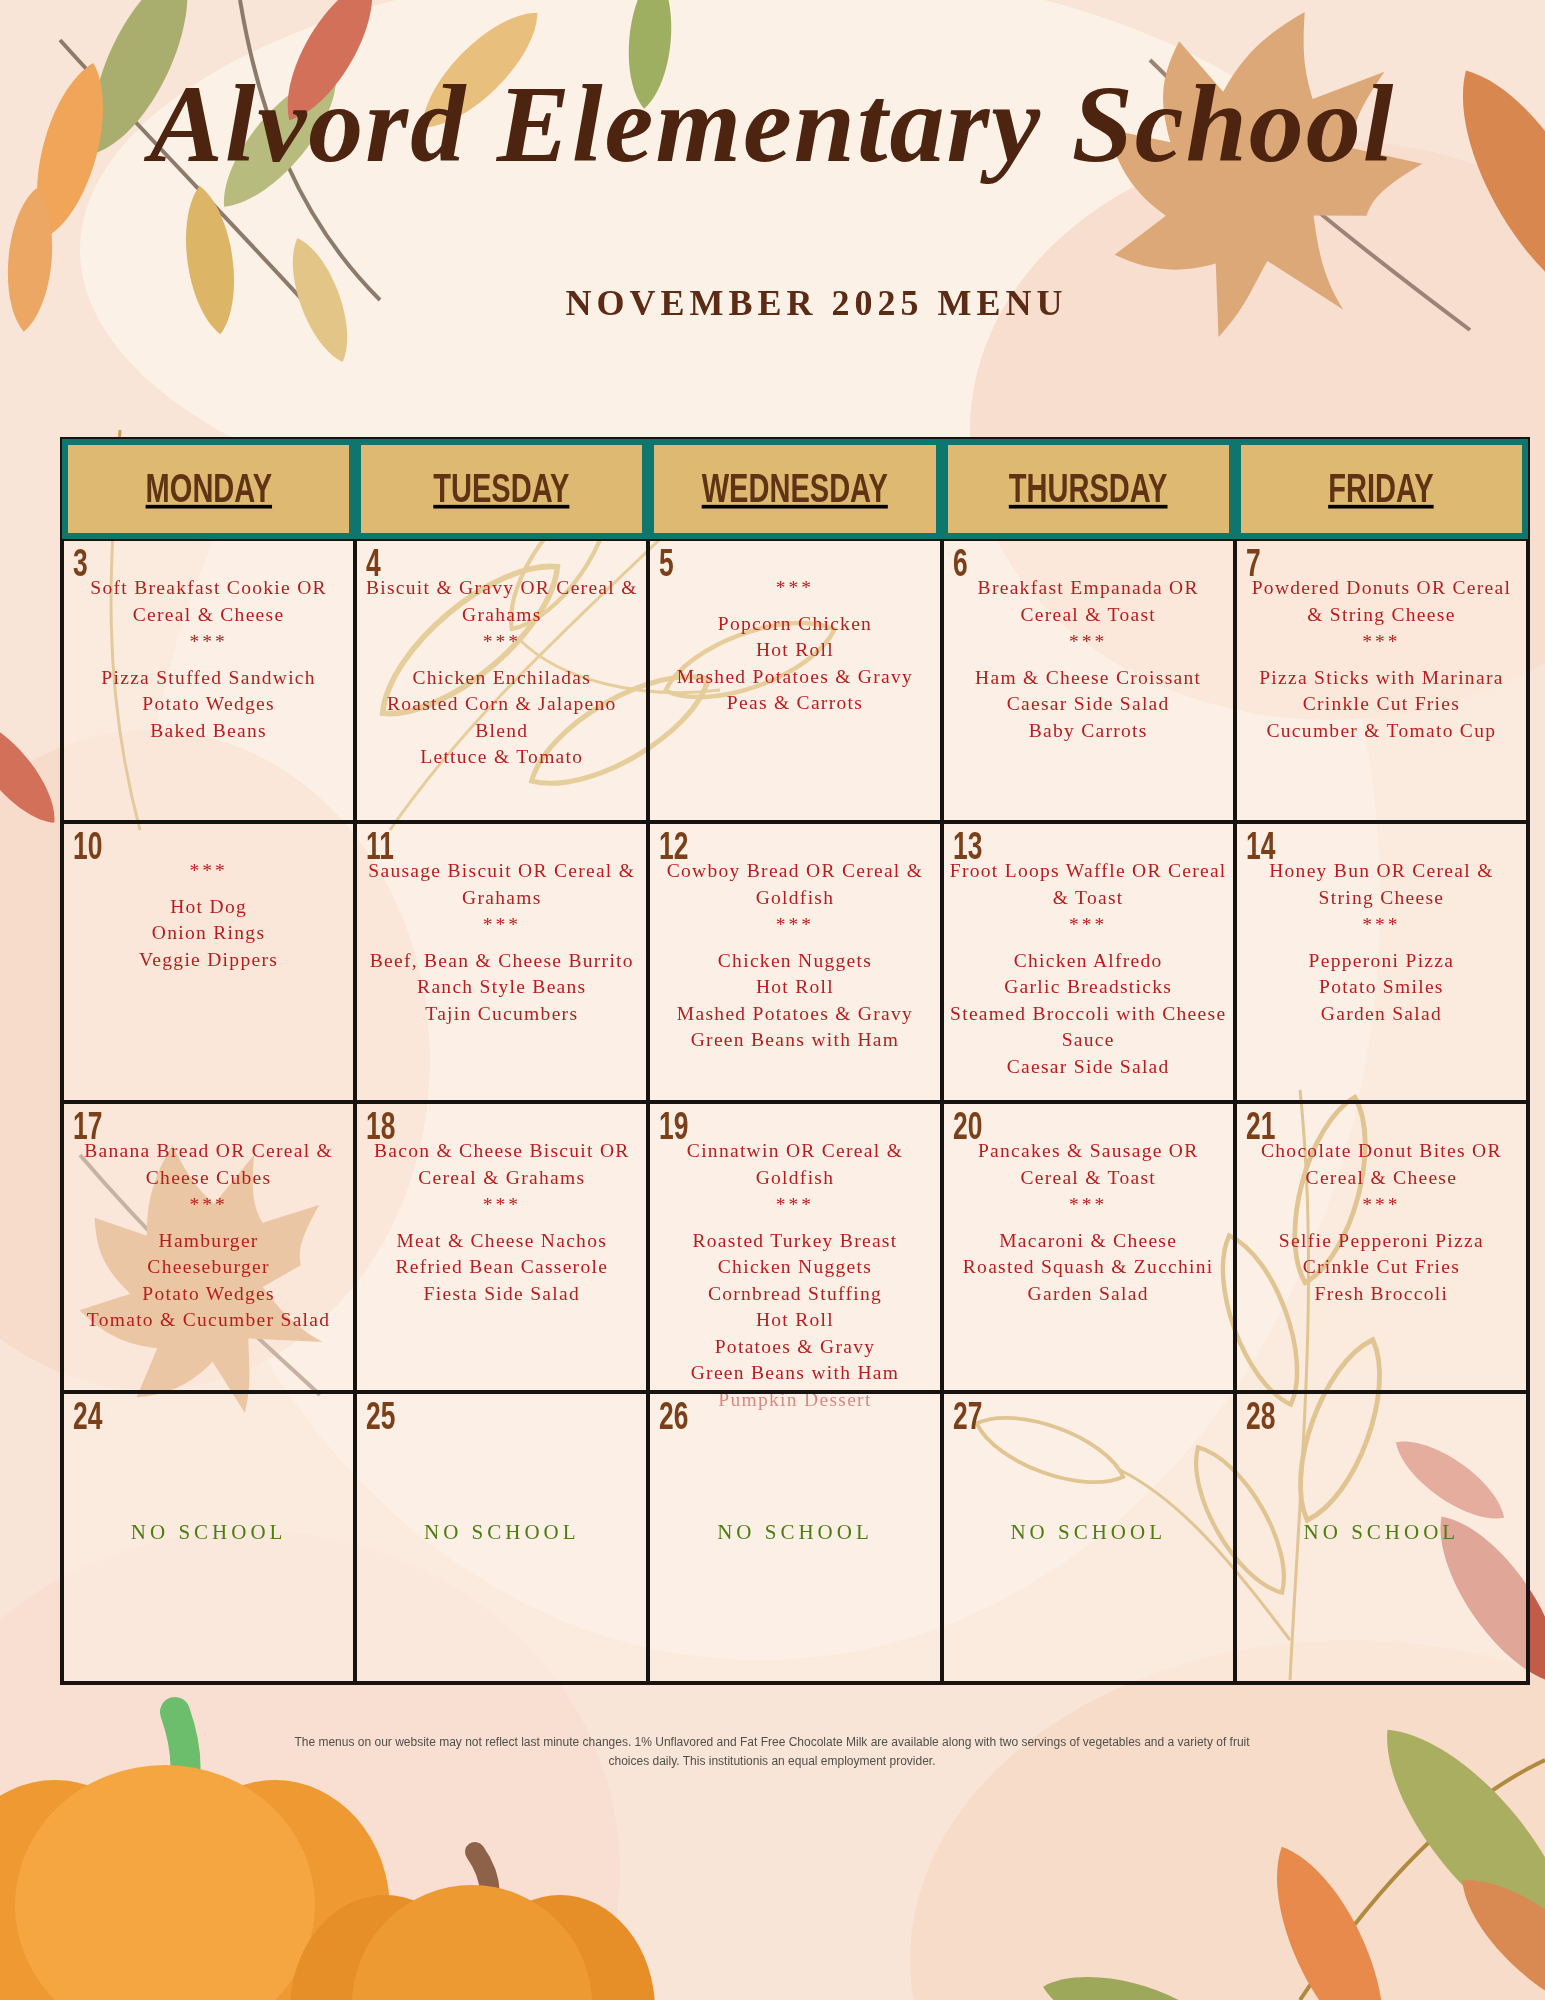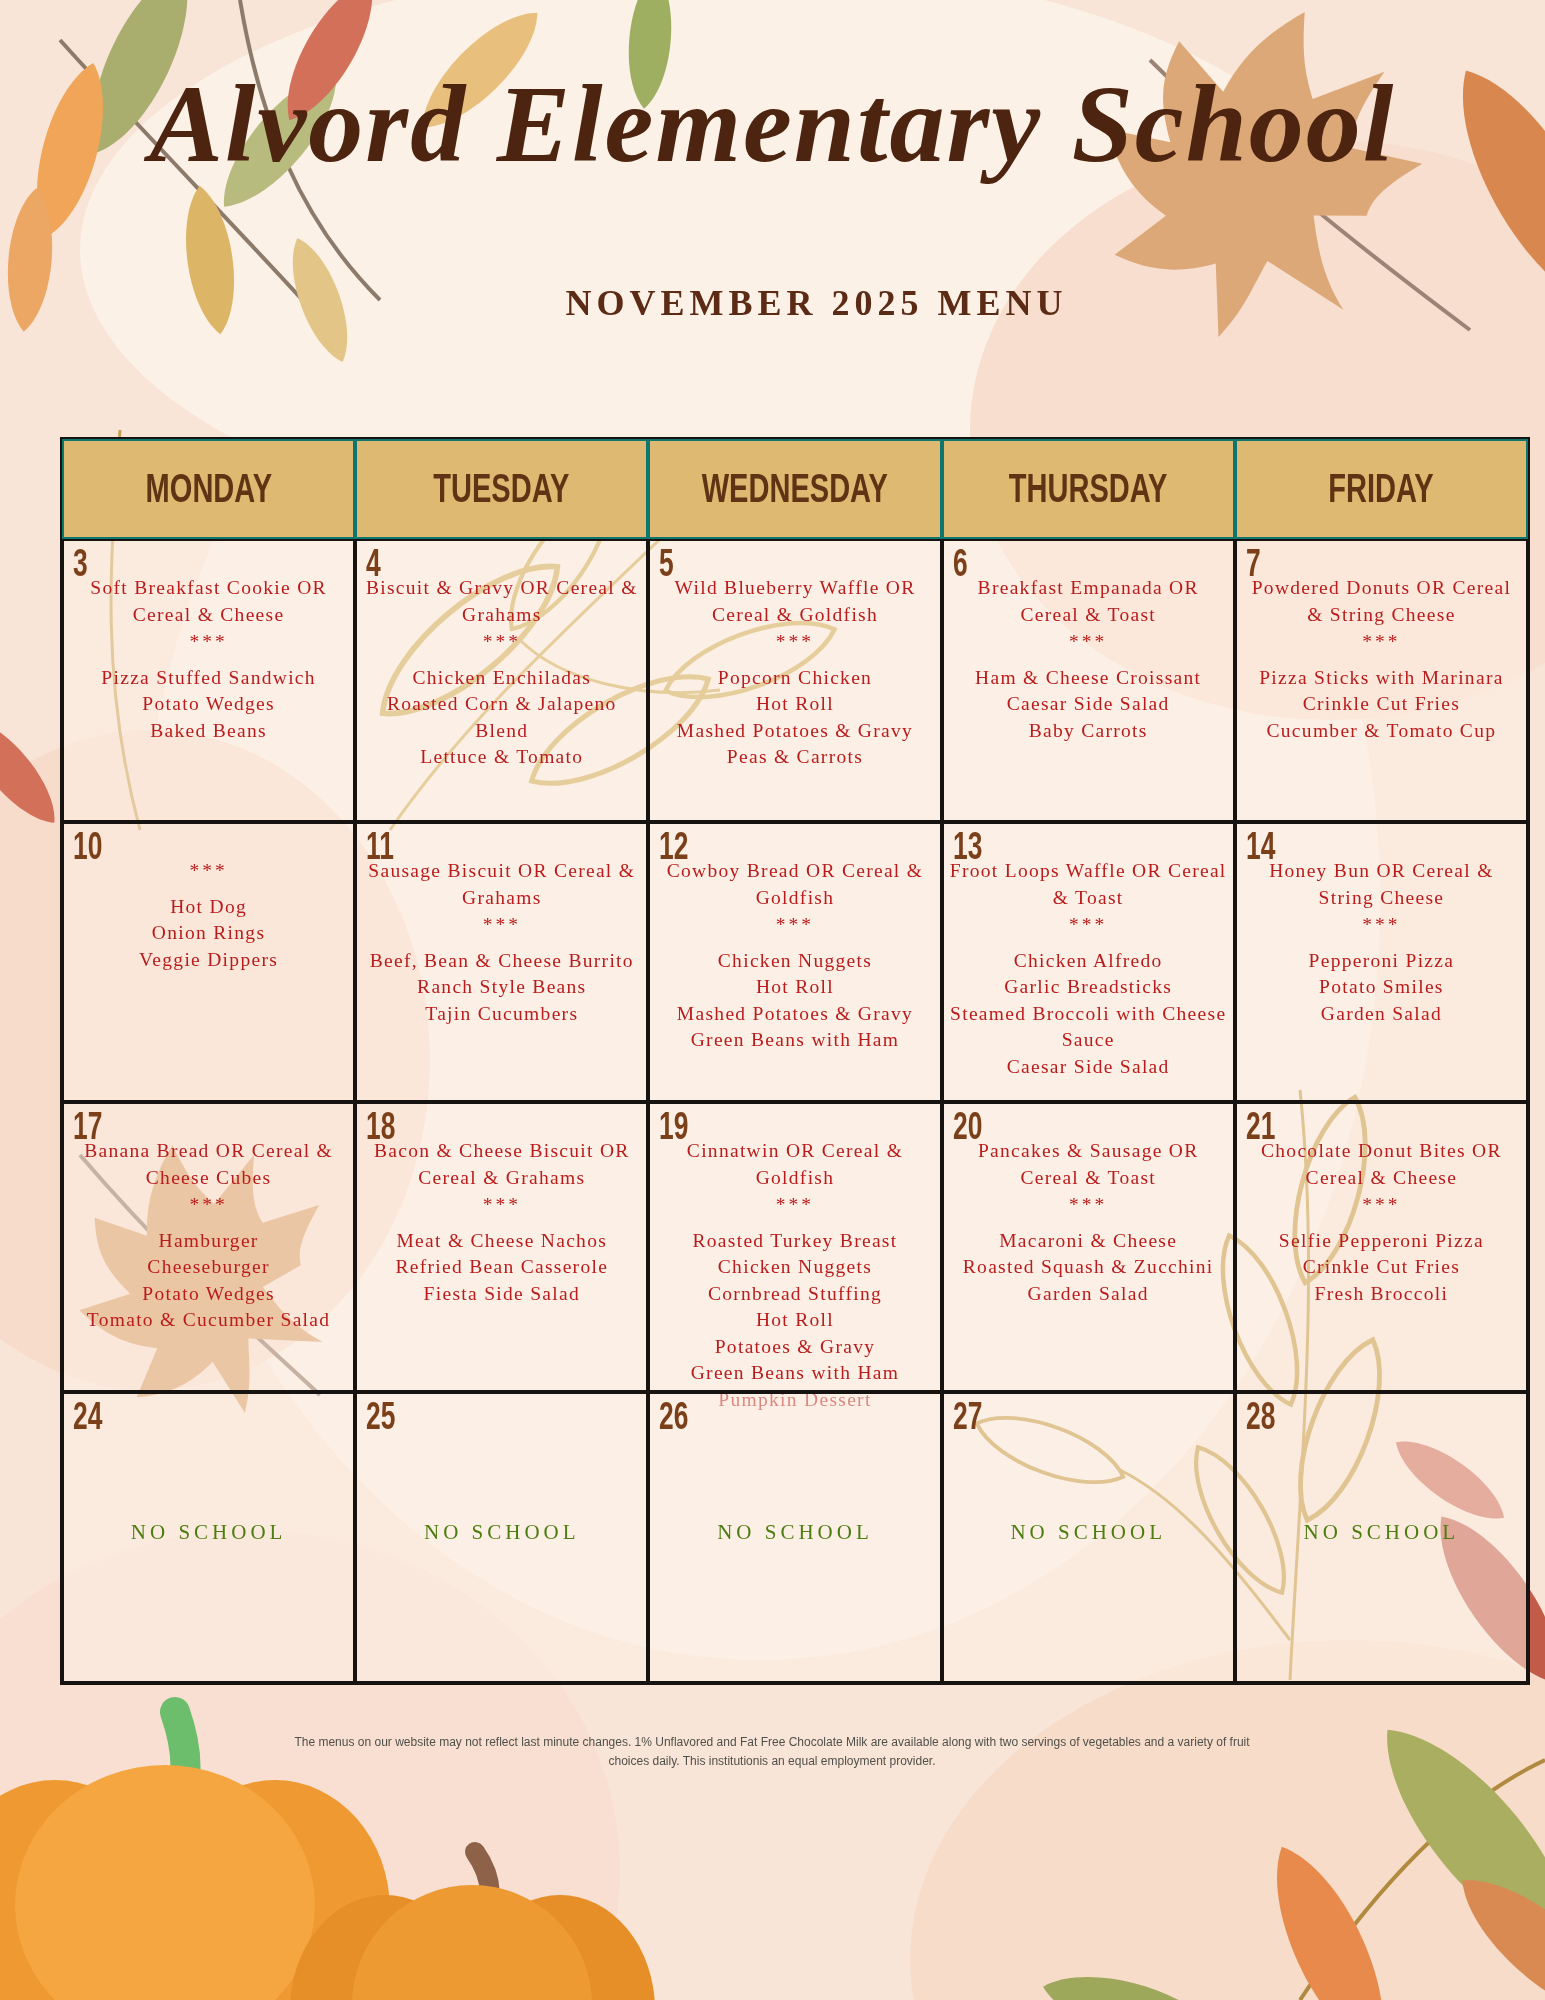--- a/index.html
+++ b/index.html
@@ -20,22 +20,22 @@
     font-family:"Liberation Serif",serif;font-weight:700;
     font-size:36px;color:#5C2B15;letter-spacing:5px;margin-left:44px;
   }
   .calendar{
     position:absolute;left:60px;top:437px;width:1470px;height:1248px;
     display:grid;grid-template-columns:repeat(5,1fr);
     grid-template-rows:100px 283px 280px 290px auto;
     border:2px solid #161310;box-sizing:border-box;
   }
   .hcell{
-    border:2px solid #0f766e;background:#DEB971;
-    display:flex;align-items:center;justify-content:center;overflow:hidden;
+    border:6px solid #0f766e;background:#DEB971;
+    display:flex;align-items:center;justify-content:center;overflow:hidden;text-decoration:underline;
   }
   .hcell span{
     font-family:"Liberation Sans",sans-serif;font-weight:700;font-size:33px;
     color:#5F3414;letter-spacing:0px;transform:scale(0.88,1.22);display:inline-block;
   }
   .dcell{
     border:2px solid #161310;background:rgba(253,242,232,0.5);
     position:relative;box-sizing:border-box;padding:4px 4px 2px;overflow:visible;
   }
   .date{
@@ -184,21 +184,20 @@
           <div class="line">Biscuit &amp; Gravy OR Cereal &amp; Grahams</div>
           <div class="sep">***</div>
           <div class="line">Chicken Enchiladas</div>
           <div class="line">Roasted Corn &amp; Jalapeno Blend</div>
           <div class="line">Lettuce &amp; Tomato</div>
         </div>
       </div>
       <div class="dcell">
         <div class="date">5</div>
         <div class="menu">
-          <div class="line">Wild Blueberry Waffle OR Cereal &amp; Goldfish</div>
           <div class="sep">***</div>
           <div class="line">Popcorn Chicken</div>
           <div class="line">Hot Roll</div>
           <div class="line">Mashed Potatoes &amp; Gravy</div>
           <div class="line">Peas &amp; Carrots</div>
         </div>
       </div>
       <div class="dcell">
         <div class="date">6</div>
         <div class="menu">

